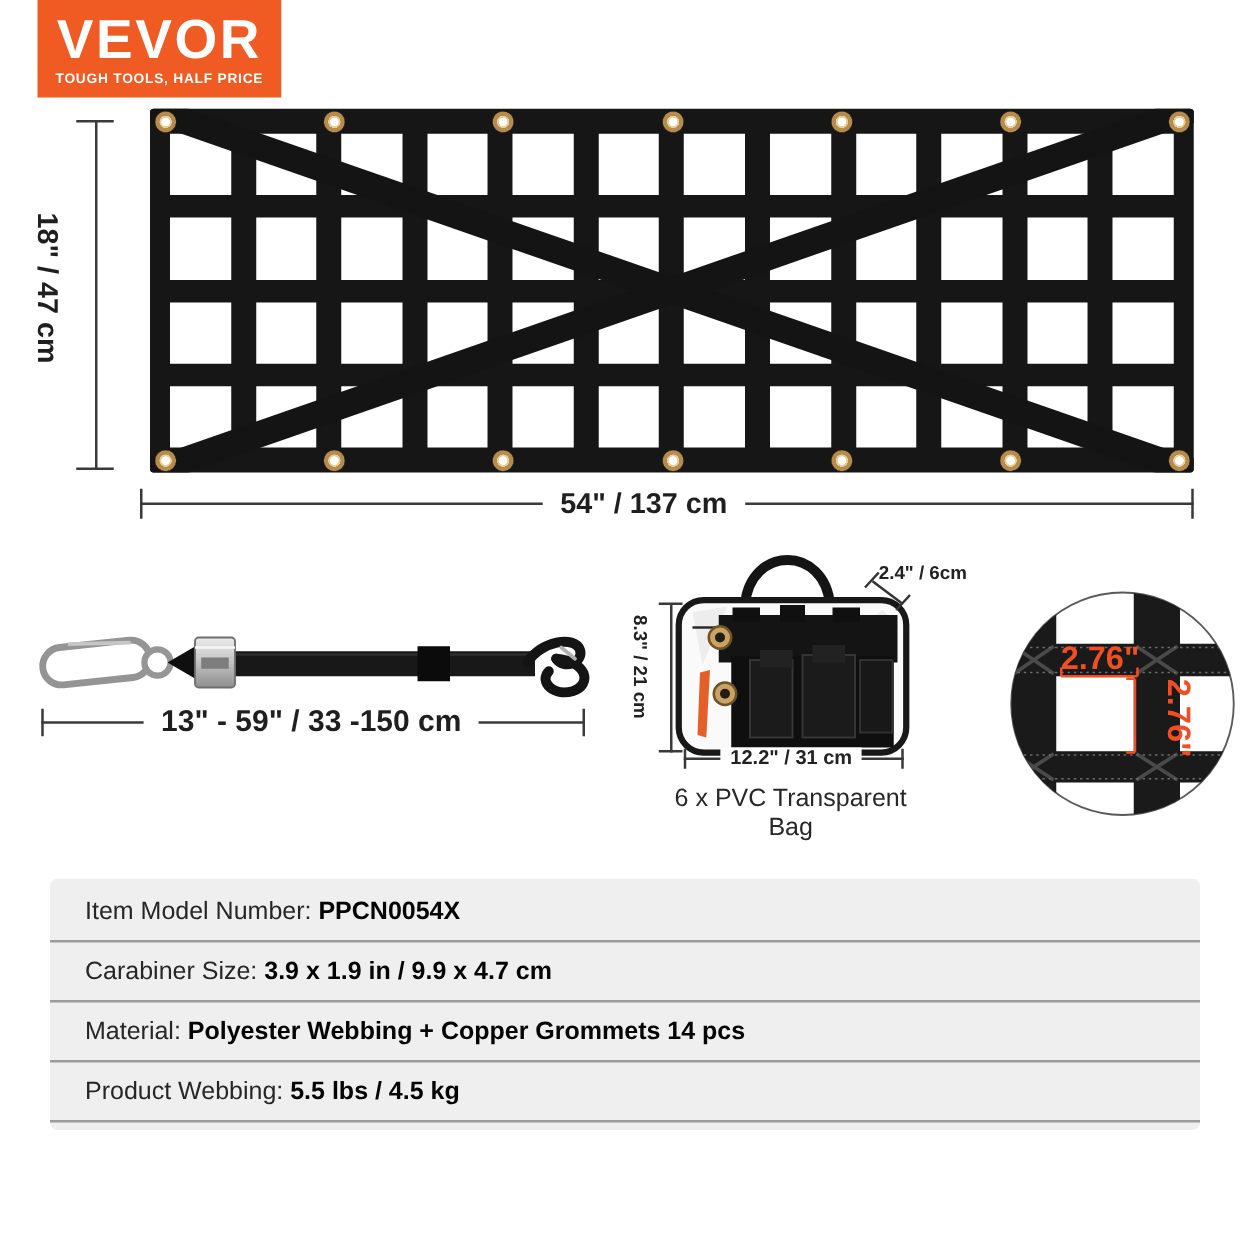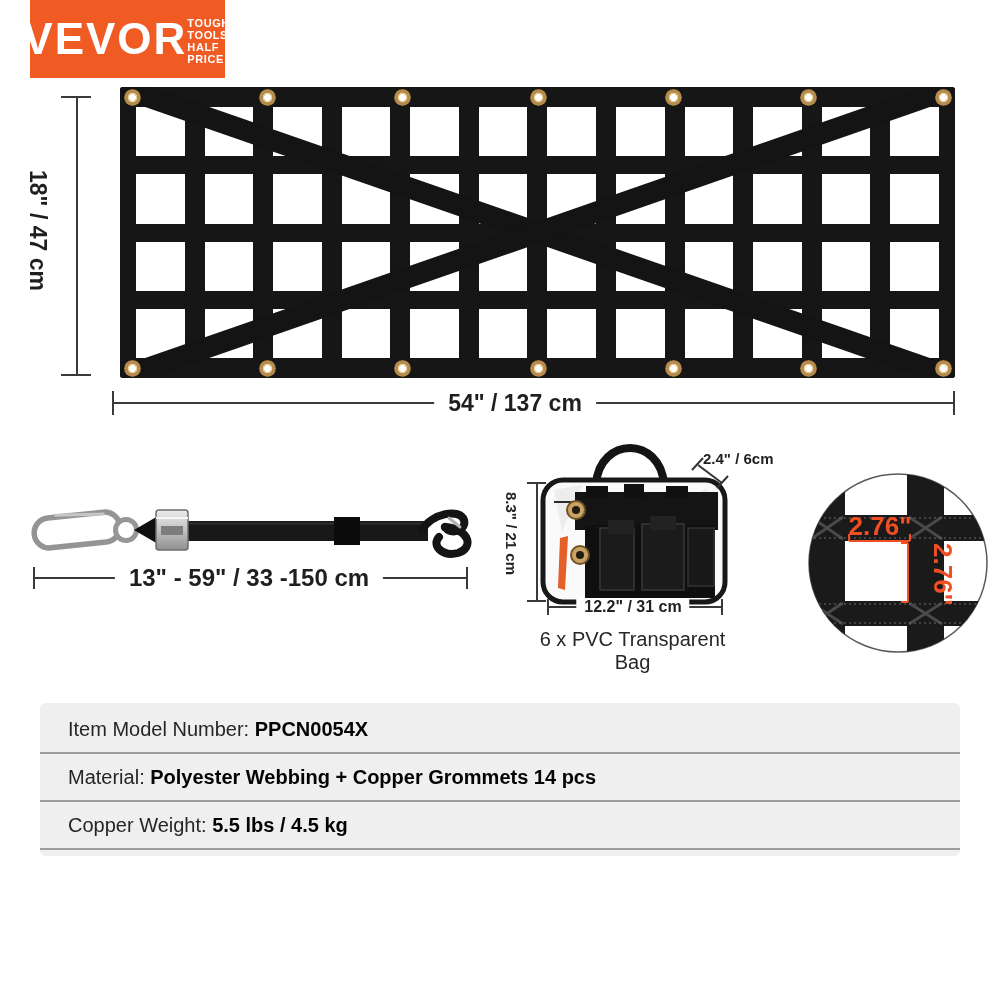--- a/index.html
+++ b/index.html
@@ -2,21 +2,21 @@
 <html><head>
 <meta charset="utf-8">
 <style>
   html,body{margin:0;padding:0;background:#fff;}
   body{width:1000px;height:1000px;position:relative;overflow:hidden;
        font-family:"Liberation Sans", sans-serif;color:#111;}
   .abs{position:absolute;}
 
   
   .logo{left:30px;top:0;width:195px;height:78px;background:#F05A23;
-        display:flex;align-items:center;justify-content:center;}
+        display:flex;flex-direction:column;align-items:center;justify-content:center;}
   .logo .word{color:#fff;font-size:44px;font-weight:900;letter-spacing:2px;line-height:44px;}
   .logo .tag{color:#fff;font-size:11px;font-weight:700;letter-spacing:.6px;margin-top:3px;}
 
   
   .net{left:120px;top:87px;width:835px;height:291px;background:#161616;
        overflow:hidden;border-radius:3px;}
   .net-holes{position:absolute;left:16px;top:20px;right:16px;bottom:20px;
              display:grid;grid-template-columns:repeat(12,1fr);
              grid-template-rows:repeat(4,1fr);gap:18px 20px;}
   .net-holes div{background:#fff;}
@@ -271,18 +271,21 @@
     <text x="74" y="64" text-anchor="middle" font-family="Liberation Sans, sans-serif" font-size="26" font-weight="700" fill="#F04E23">2.76"</text>
     <text transform="translate(128,72) rotate(90)" text-anchor="start" font-family="Liberation Sans, sans-serif" font-size="26" font-weight="700" fill="#F04E23">2.76"</text>
   </g>
 </svg>
 
 <div class="abs spec">
   <div class="row">
     <span class="lab">Item Model Number: </span><span class="val">PPCN0054X</span>
   </div>
   <div class="row">
+    <span class="lab">Carabiner Size: </span><span class="val">3.9 x 1.9 in / 9.9 x 4.7 cm</span>
+  </div>
+  <div class="row">
     <span class="lab">Material: </span><span class="val">Polyester Webbing + Copper Grommets 14 pcs</span>
   </div>
   <div class="row">
-    <span class="lab">Copper Weight: </span><span class="val">5.5 lbs / 4.5 kg</span>
+    <span class="lab">Product Webbing: </span><span class="val">5.5 lbs / 4.5 kg</span>
   </div>
 </div>
 
 </body></html>

